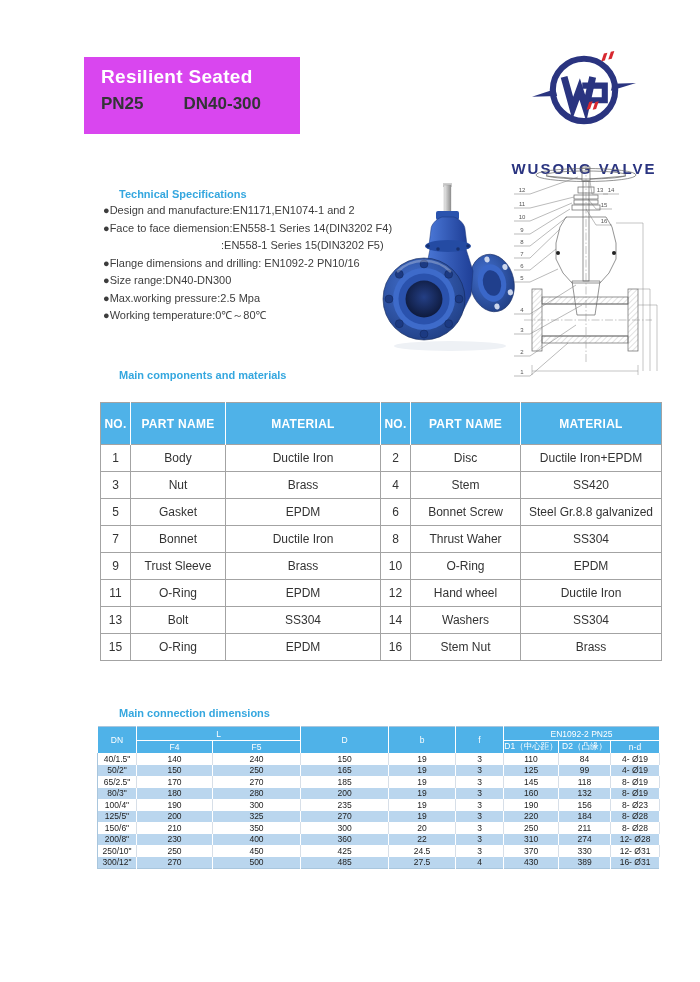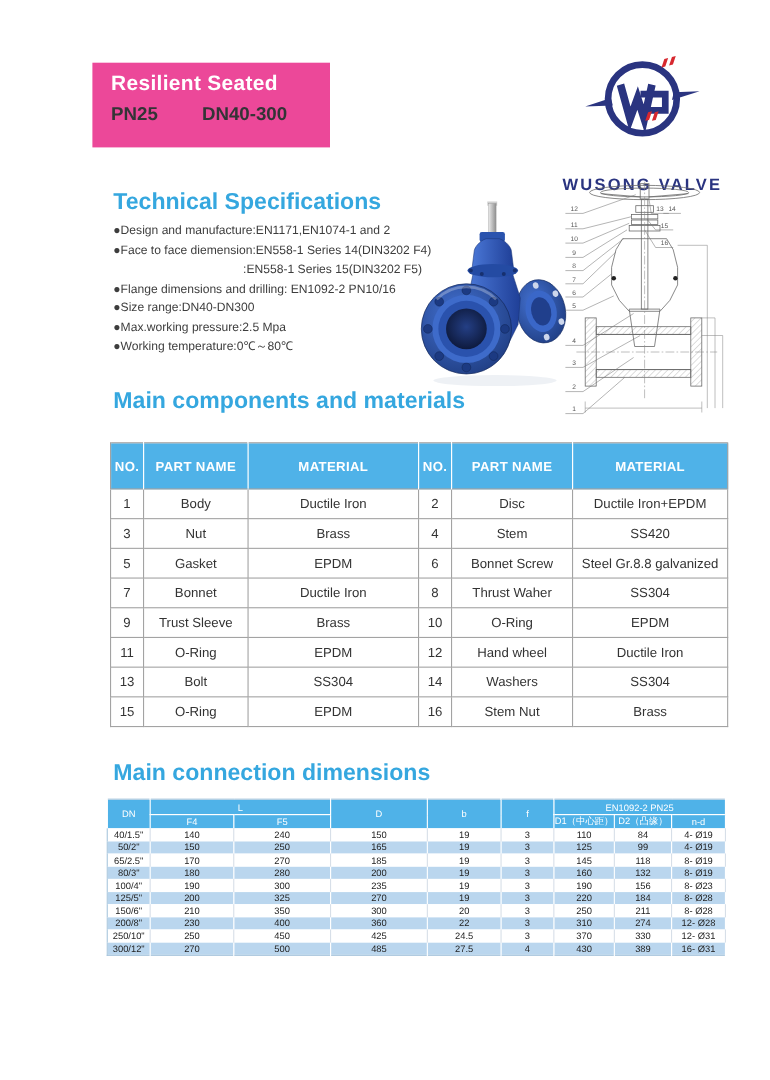--- a/index.html
+++ b/index.html
@@ -1,31 +1,31 @@
 <!DOCTYPE html>
 <html><head>
 <meta charset="utf-8">
 <style>
   * { margin:0; padding:0; box-sizing:border-box; }
   body { background:#fff; font-family:"Liberation Sans", sans-serif; }
   .page { position:relative; width:700px; height:982px; background:#ffffff; overflow:hidden; }
 
   
   .title-block { position:absolute; left:84px; top:57px; width:216px; height:77px;
-    background:#ec4899; padding:8px 0 0 17px; }
+    background:#d946ef; padding:8px 0 0 17px; }
   .title-line { color:#ffffff; font-size:19px; font-weight:bold; line-height:23px; letter-spacing:.3px; }
   .pn-row { margin-top:6px; font-size:17px; font-weight:600; color:#333436; display:flex; gap:40px; }
 
   
   .logo-wrap { position:absolute; left:500px; top:48px; width:168px; text-align:center; }
   .logo-wrap svg { display:block; margin:0 auto; }
   .brand-name { margin-top:16px; color:#2a3480; font-size:15px; font-weight:bold; letter-spacing:2px; }
 
   
-  .section-heading { position:absolute; left:103px; margin:0; font-size:21px; font-weight:600; color:#35a7df; }
+  .section-heading { position:absolute; left:103px; margin:16px; font-size:11px; font-weight:600; color:#35a7df; }
   #h-tech { top:172px; }
   #h-comp { top:353px; }
   #h-dim  { top:691px; }
 
   
   .bullets { position:absolute; left:103px; top:202px; width:290px; font-size:11px; color:#3d3d3d; }
   .bullet-line { line-height:17.5px; white-space:nowrap; }
   .bullet-line.indent { padding-left:118px; }
 
   

